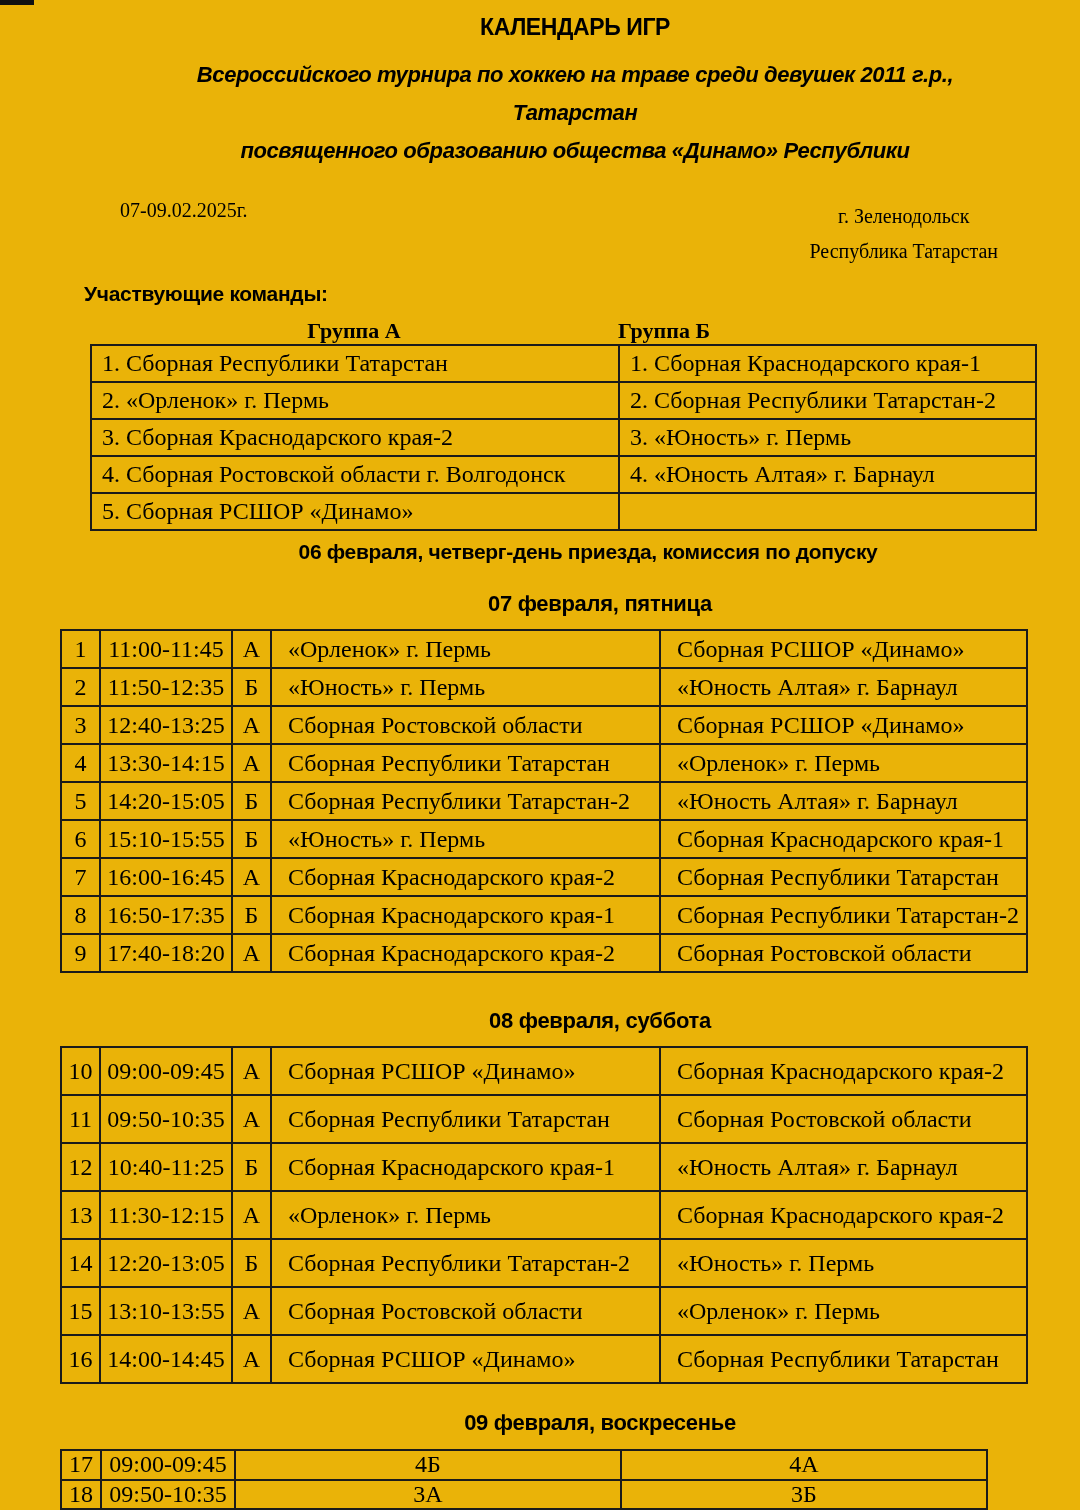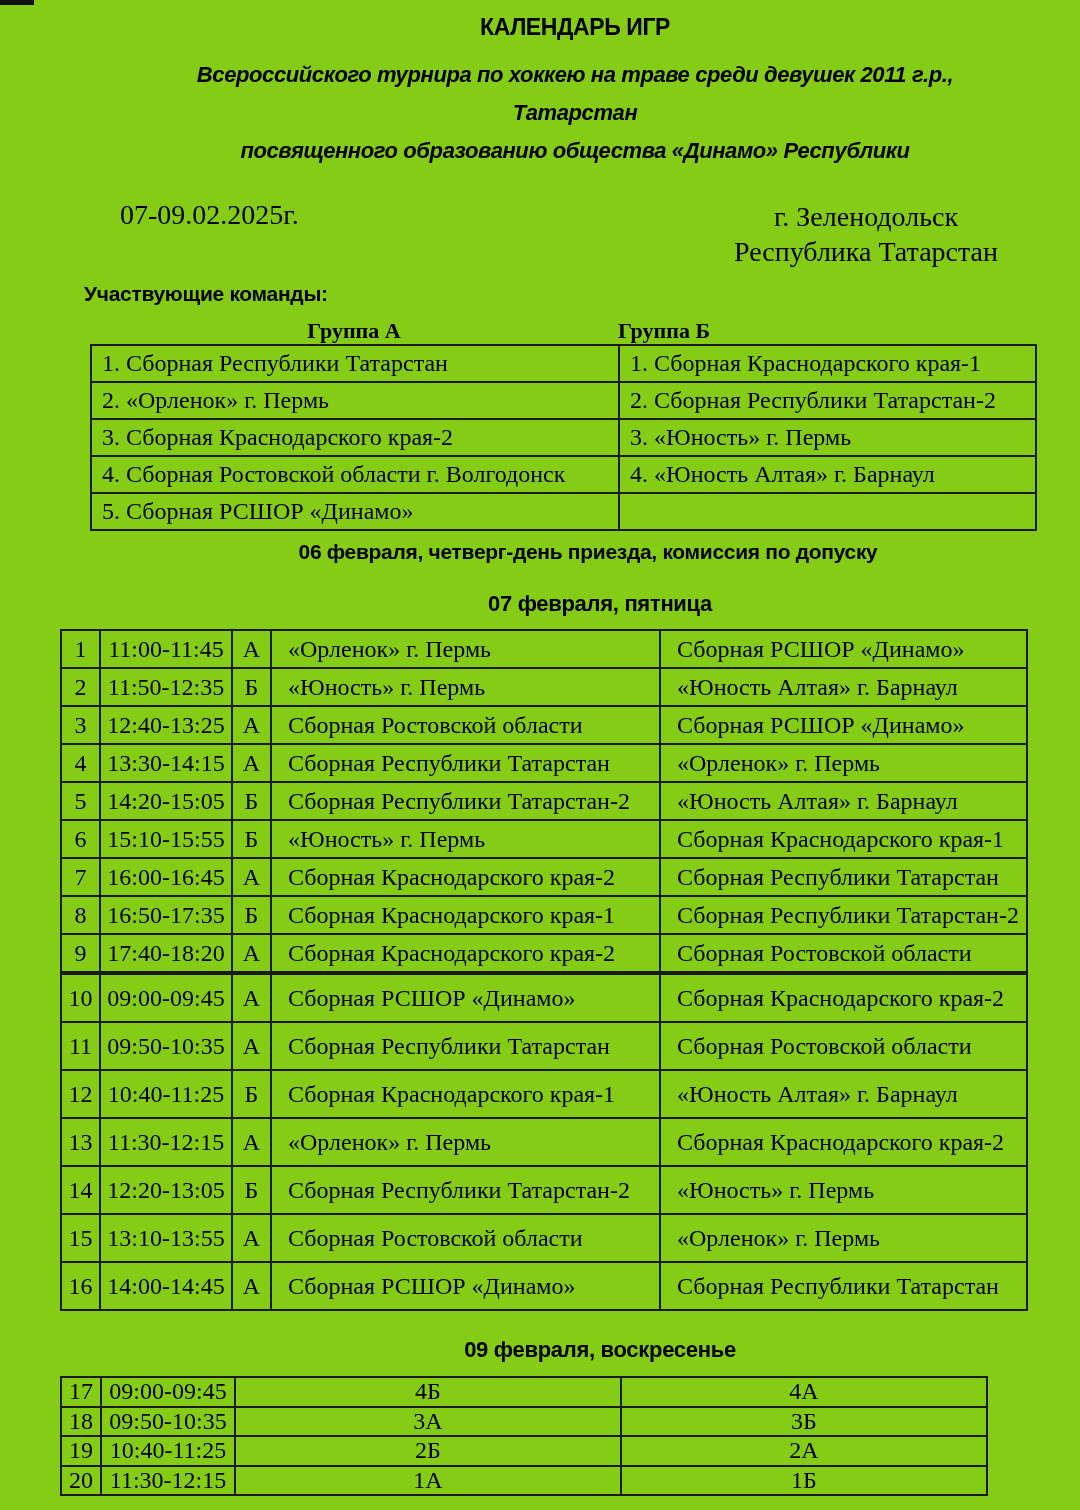--- a/index.html
+++ b/index.html
@@ -1,37 +1,37 @@
 <!DOCTYPE html>
 <html lang="ru"><head>
 <meta charset="utf-8">
 <style>
   * { margin:0; padding:0; box-sizing:border-box; }
   html,body { background:#e8e8e8; }
   .page {
     position:relative;
     width:1080px; height:1510px;
     margin:0 auto;
-    background:#84cc16;
+    background:#eab308;
     color:#000000;
     font-family:"Liberation Serif", serif;
     overflow:hidden;
   }
   
   .doc-header {
     padding-top:14px; padding-left:70px;
     text-align:center;
     font-family:"Liberation Sans", sans-serif;
     font-weight:bold;
     letter-spacing:-0.4px;
   }
   .doc-title   { font-size:23px; margin-bottom:15px; }
   .doc-subtitle{ font-size:22px; line-height:38px;font-style:italic; }
   
-  .meta-row { display:flex; justify-content:space-between; margin-top:29px; font-size:28px; }
+  .meta-row { display:flex; justify-content:space-between; margin-top:29px; font-size:20px; }
   .dates    { margin-left:120px; }
   .location { margin-right:82px; text-align:center; line-height:35px; }
   
   .teams-heading {
     margin:13px 0 0 84px;
     font-family:"Liberation Sans", sans-serif;
     font-weight:bold; font-size:21px; letter-spacing:-0.3px;
   }
   
   .groups { margin:12px 0 0 90px; width:945px; }
@@ -212,20 +212,21 @@
         <tr>
           <td class="c-num">9</td>
           <td class="c-time">17:40-18:20</td>
           <td class="c-grp">А</td>
           <td class="c-team1">Сборная Краснодарского края-2</td>
           <td class="c-team2">Сборная Ростовской области</td>
         </tr>
       </tbody>
   </table>
 
+  <div class="day-title dt-sat">08 февраля, суббота</div>
   <table class="match-table t-sat">
     <colgroup>
         <col class="col-num">
         <col class="col-time">
         <col class="col-grp">
         <col class="col-t1">
         <col class="col-t2">
       </colgroup>
     <tbody>
         <tr>

